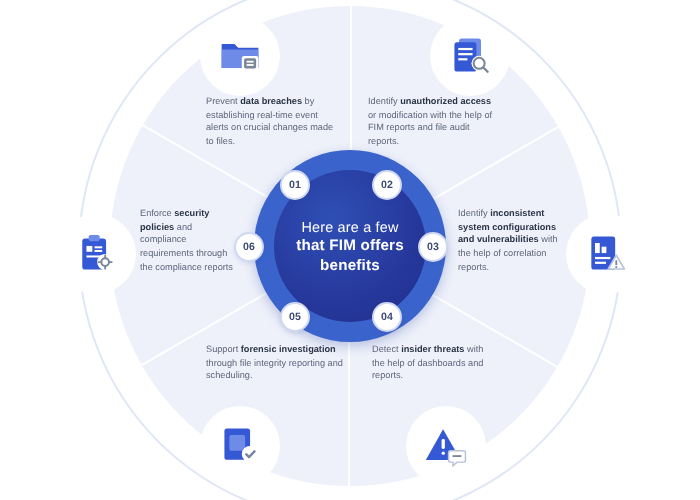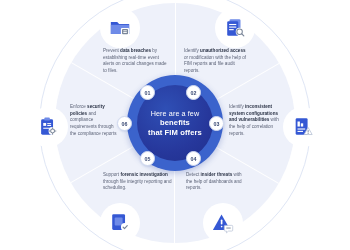--- a/index.html
+++ b/index.html
@@ -90,22 +90,22 @@
   <div class="spoke" style="transform:rotate(-30deg)"></div>
   <div class="spoke" style="transform:rotate(30deg)"></div>
   <div class="spoke" style="transform:rotate(90deg)"></div>
   <div class="spoke" style="transform:rotate(150deg)"></div>
   <div class="spoke" style="transform:rotate(210deg)"></div>
 
   <div class="ring-outer"></div>
   <div class="ring-inner">
     <div class="center-text">
       <span class="lead">Here are a few</span>
+      <span class="strong">that FIM offers</span>
       <span class="strong">benefits</span>
-      <span class="strong">that FIM offers</span>
     </div>
   </div>
 
   <div class="badge" style="left:140px;top:85px;">01</div>
   <div class="badge" style="left:186px;top:85px;">02</div>
   <div class="badge" style="left:209px;top:116px;">03</div>
   <div class="badge" style="left:186px;top:151px;">04</div>
   <div class="badge" style="left:140px;top:151px;">05</div>
   <div class="badge" style="left:117px;top:116px;">06</div>
 

